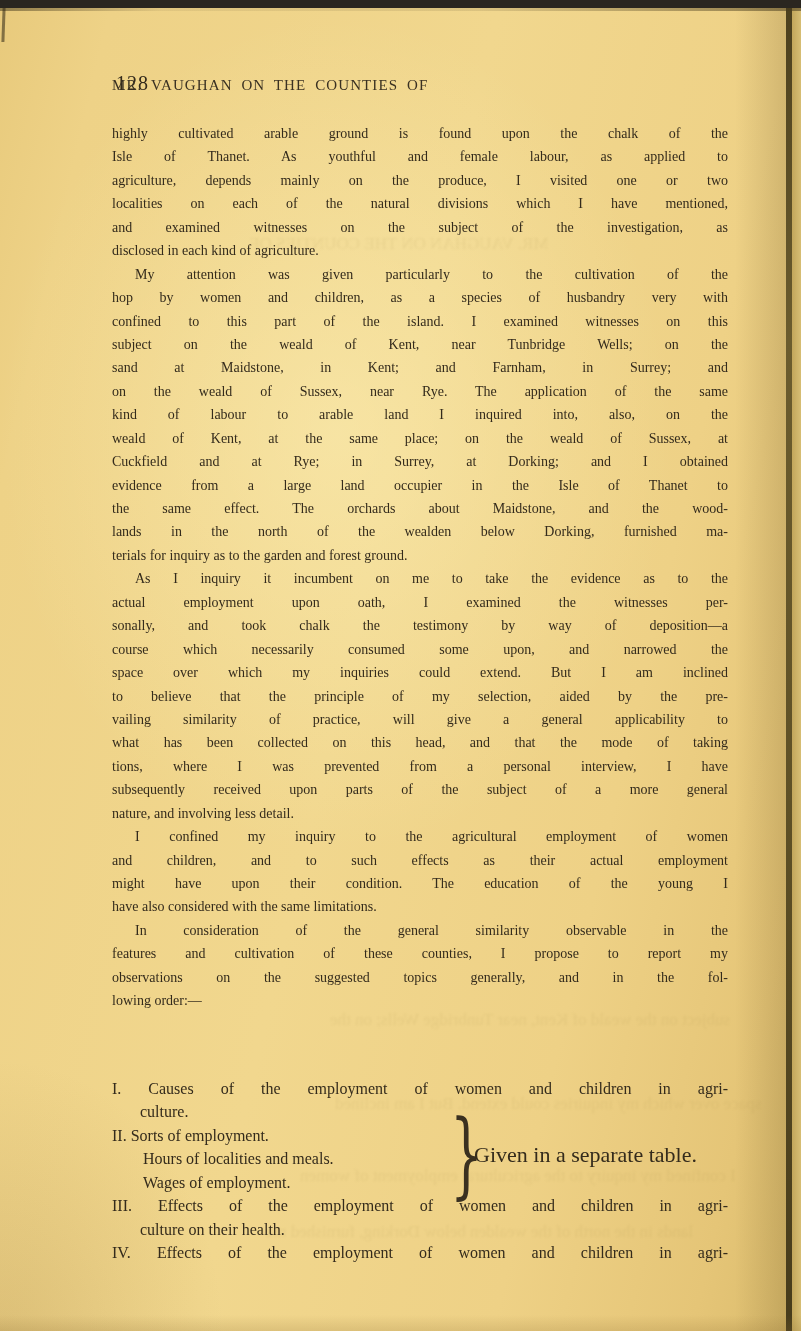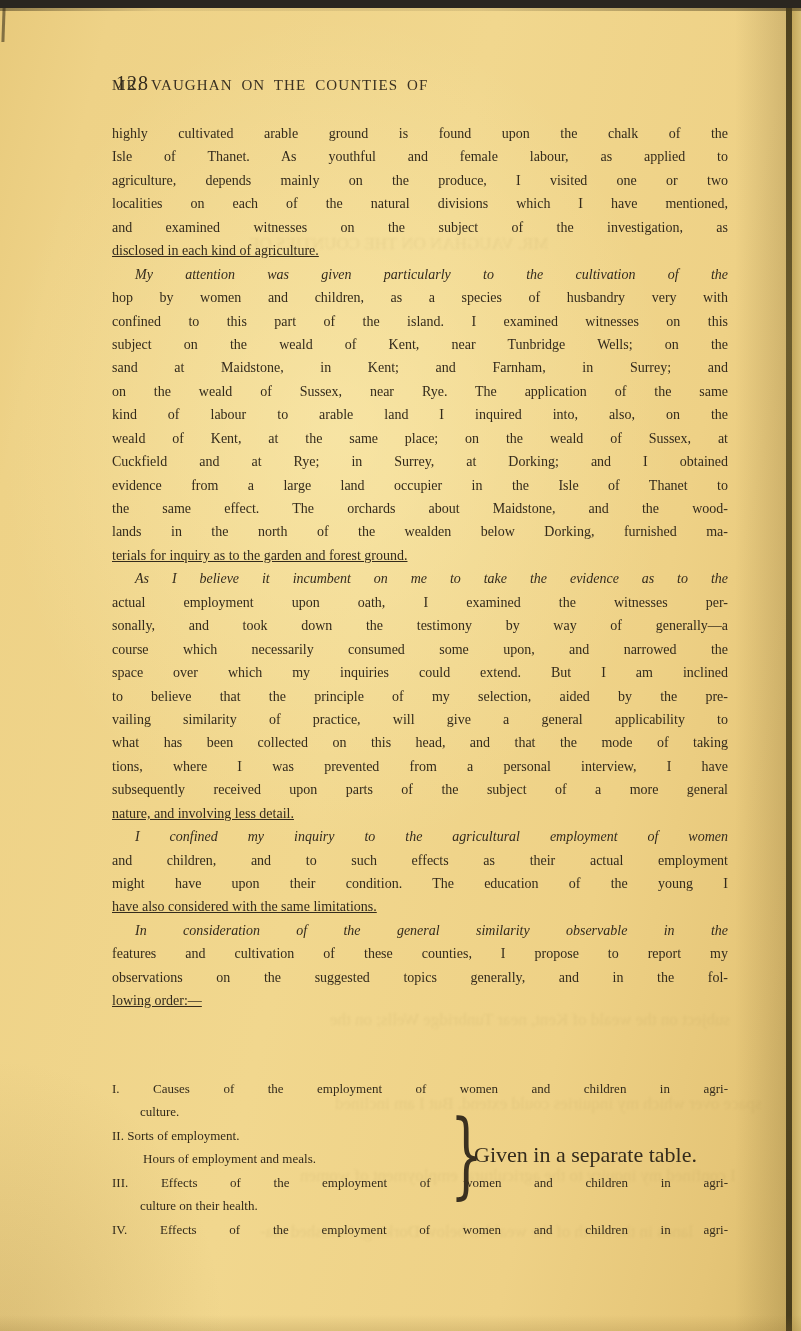--- a/index.html
+++ b/index.html
@@ -18,25 +18,25 @@
   
   .header{position:absolute;left:112px;top:63px;width:616px;height:30px;}
   .pagenum{position:absolute;left:4px;top:1px;font-size:20px;letter-spacing:1px;}
   .running{position:absolute;left:0;right:0;top:6px;text-align:left;
     font-size:15px;letter-spacing:1.1px;word-spacing:4px;color:#3a3122;}
   
   .bodytext{position:absolute;left:112px;top:114px;width:616px;}
   .bline{height:23.45px;line-height:23.45px;font-size:14px;
     text-align:justify;text-align-last:justify;-moz-text-align-last:justify;
     white-space:normal;overflow:visible;}
-  .bline.last{text-align-last:left;text-decoration:underline;-moz-text-align-last:left;}
-  .bline.indent{text-indent:23px;font-style:italic;}
+  .bline.last{text-align-last:left;-moz-text-align-last:left;}
+  .bline.indent{text-indent:23px;}
   
   .topics{position:absolute;left:112px;top:1069px;width:616px;}
-  .lline{height:23.45px;line-height:23.45px;font-size:13px;text-align:left;}
+  .lline{height:23.45px;line-height:23.45px;font-size:16px;text-align:left;}
   .lline.just{text-align:justify;text-align-last:justify;-moz-text-align-last:justify;}
   .lline.ind1{padding-left:28px;}
   .lline.ind2{padding-left:31px;}
   .brace{position:absolute;left:338px;top:44px;height:70px;width:24px;
     font-family:"DejaVu Serif",serif;font-size:94px;line-height:68px;
     transform:scaleX(0.55);transform-origin:left center;color:#3a3020;}
   .brace-note{position:absolute;left:362px;top:66px;font-size:22px;line-height:23.45px;}
   
   .ghost{position:absolute;color:#8f7a38;opacity:0.10;filter:blur(1.2px);
     transform:scaleX(-1);font-size:17px;white-space:nowrap;pointer-events:none;}
@@ -90,23 +90,23 @@
         <div class="bline">on the weald of Sussex, near Rye.  The application of the same</div>
         <div class="bline">kind of labour to arable land I inquired into, also, on the</div>
         <div class="bline">weald of Kent, at the same place; on the weald of Sussex, at</div>
         <div class="bline">Cuckfield and at Rye; in Surrey, at Dorking; and I obtained</div>
         <div class="bline">evidence from a large land occupier in the Isle of Thanet to</div>
         <div class="bline">the same effect.  The orchards about Maidstone, and the wood-</div>
         <div class="bline">lands in the north of the wealden below Dorking, furnished ma-</div>
         <div class="bline last">terials for inquiry as to the garden and forest ground.</div>
       </div>
       <div>
-        <div class="bline indent">As I believe it incumbent on me to take the evidence as to the</div>
+        <div class="bline indent">As I inquiry it incumbent on me to take the evidence as to the</div>
         <div class="bline">actual employment upon oath, I examined the witnesses per-</div>
-        <div class="bline">sonally, and took down the testimony by way of generally—a</div>
+        <div class="bline">sonally, and took chalk the testimony by way of deposition—a</div>
         <div class="bline">course which necessarily consumed some upon, and narrowed the</div>
         <div class="bline">space over which my inquiries could extend.  But I am inclined</div>
         <div class="bline">to believe that the principle of my selection, aided by the pre-</div>
         <div class="bline">vailing similarity of practice, will give a general applicability to</div>
         <div class="bline">what has been collected on this head, and that the mode of taking</div>
         <div class="bline">tions, where I was prevented from a personal interview, I have</div>
         <div class="bline">subsequently received upon parts of the subject of a more general</div>
         <div class="bline last">nature, and involving less detail.</div>
       </div>
       <div>
@@ -121,21 +121,22 @@
         <div class="bline">observations on the suggested topics generally, and in the fol-</div>
         <div class="bline last">lowing order:—</div>
       </div>
     </div>
 
   <div class="topics" id="topics">
     <div id="topic-rows">
         <div class="lline ind0 just"><span>I.</span> <span>Causes of the employment of women and children in agri-</span></div>
         <div class="lline ind1">culture.</div>
         <div class="lline ind0"><span>II.</span> <span>Sorts of employment.</span></div>
-        <div class="lline ind2">Hours of employment and meals.</div>
+        <div class="lline ind2">Hours of localities and meals.</div>
+        <div class="lline ind2">Wages of employment.</div>
         <div class="lline ind0 just"><span>III.</span> <span>Effects of the employment of women and children in agri-</span></div>
         <div class="lline ind1">culture on their health.</div>
         <div class="lline ind0 just"><span>IV.</span> <span>Effects of the employment of women and children in agri-</span></div>
       </div>
     <span class="brace">}</span>
     <span class="brace-note">Given in a separate table.</span>
   </div>
 
   <div class="edge-fade"></div>
   <div class="edge-line"></div>

